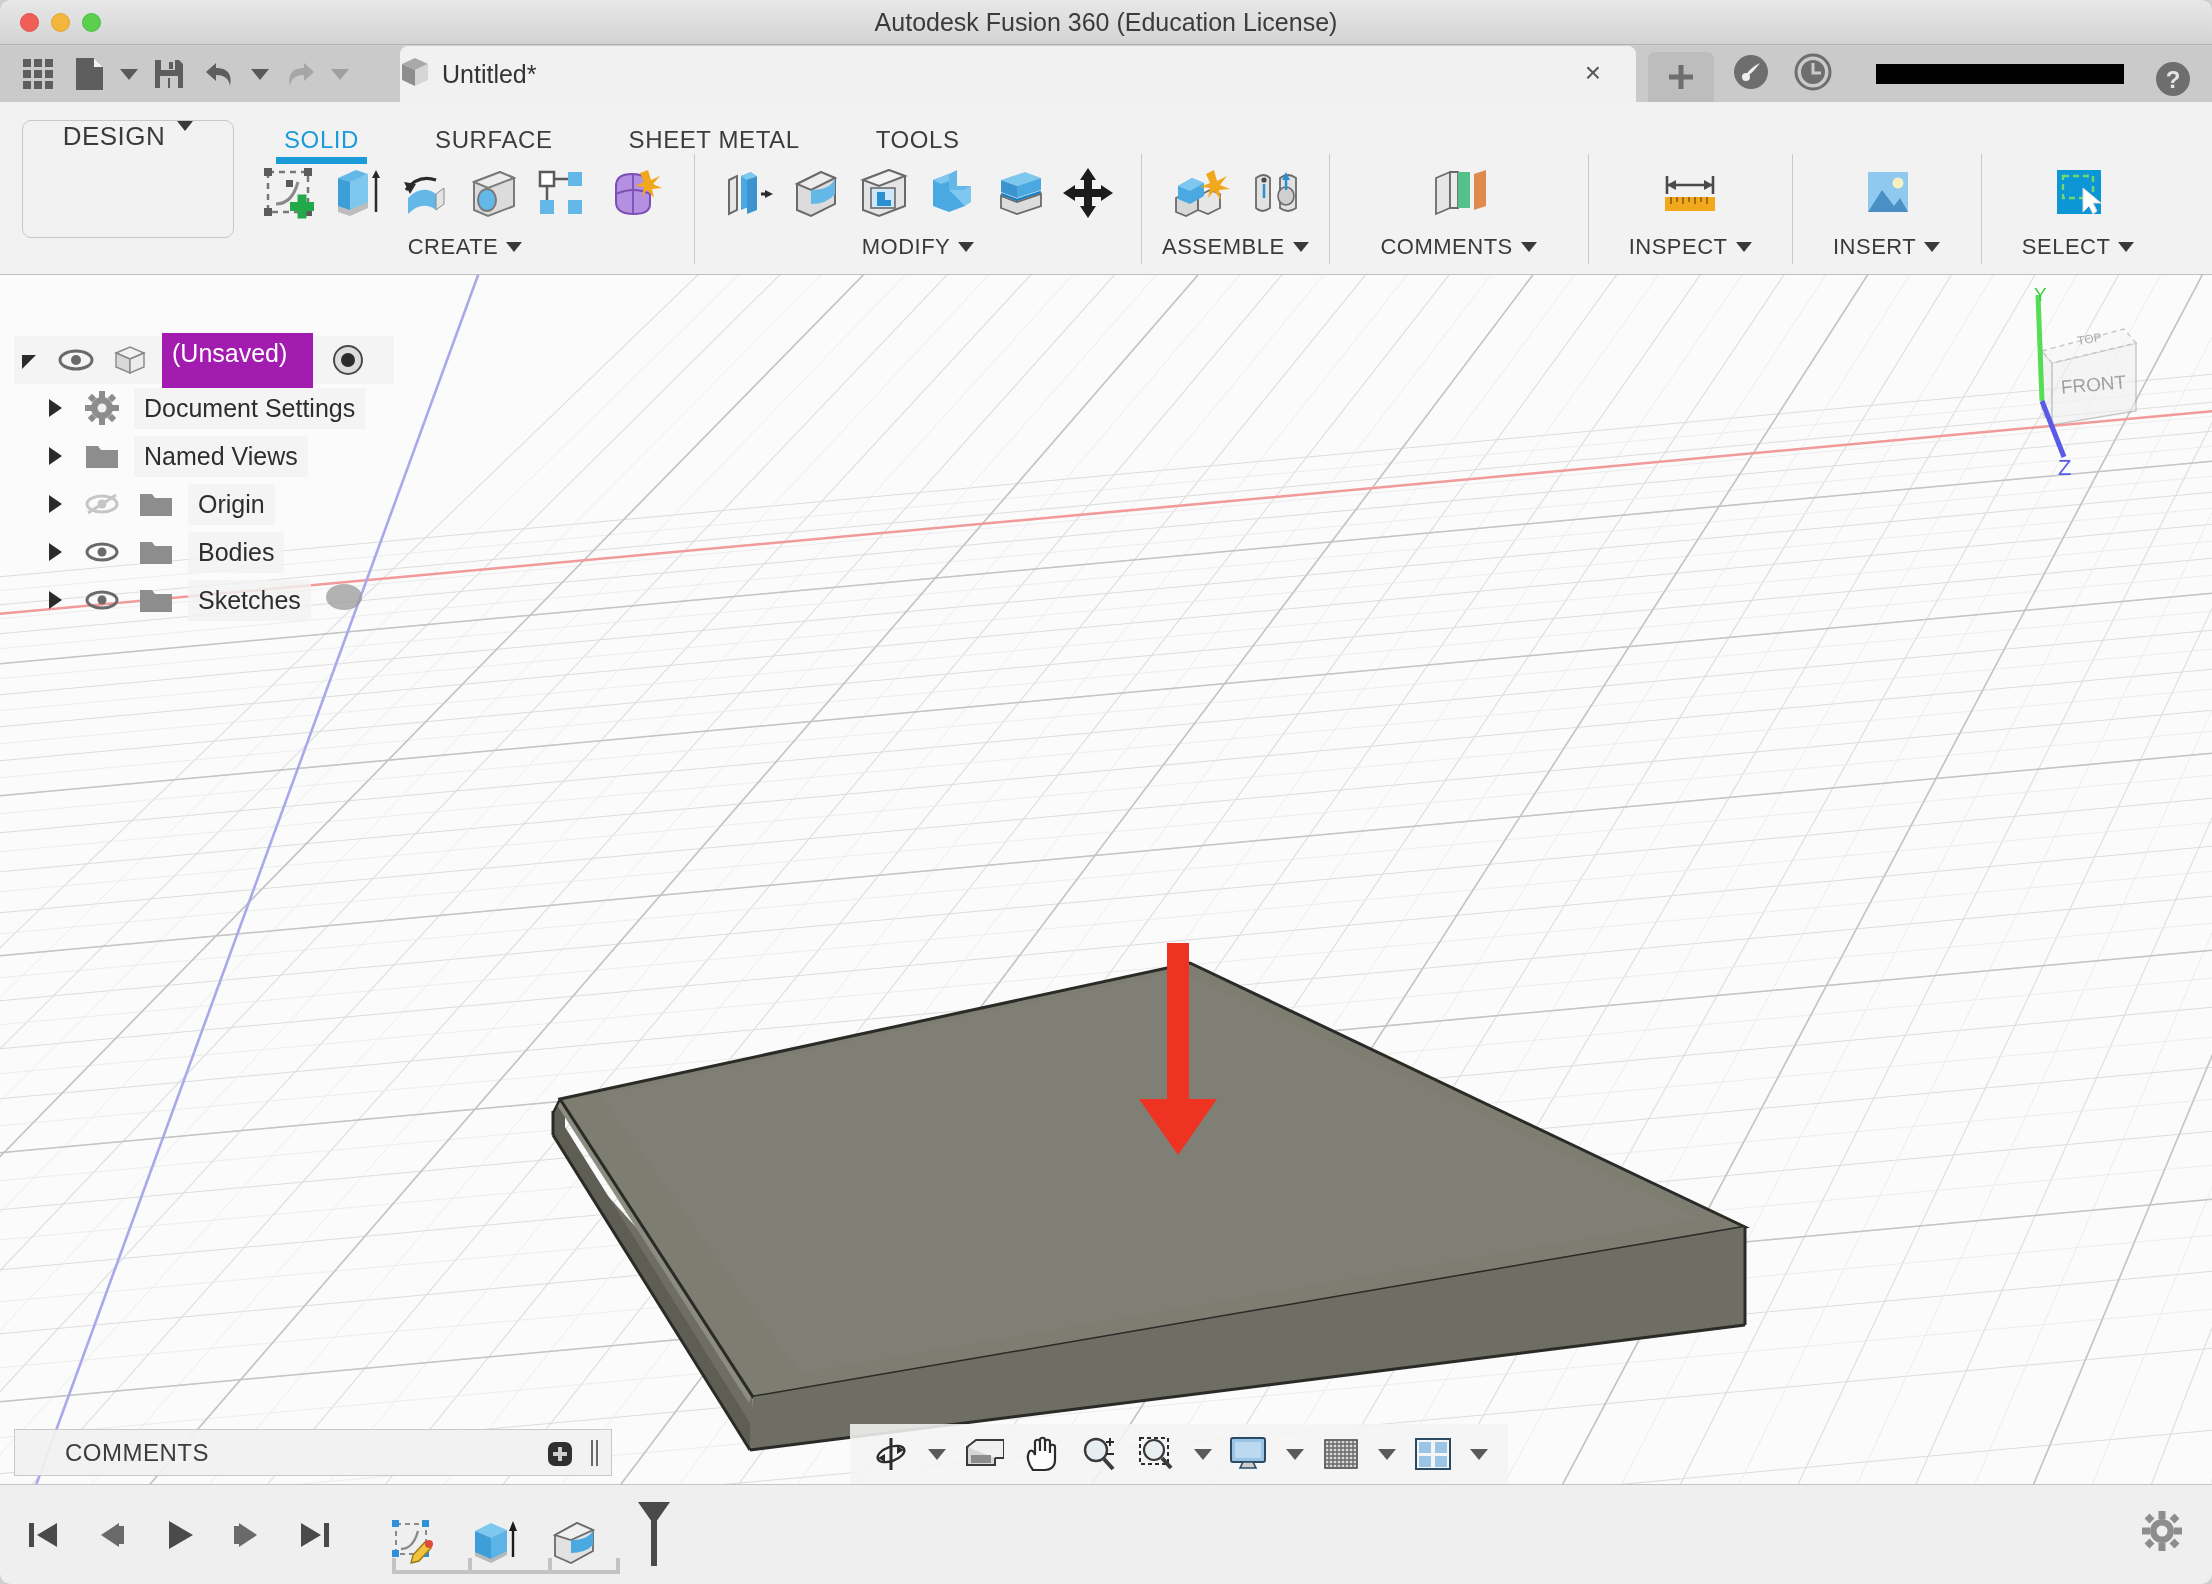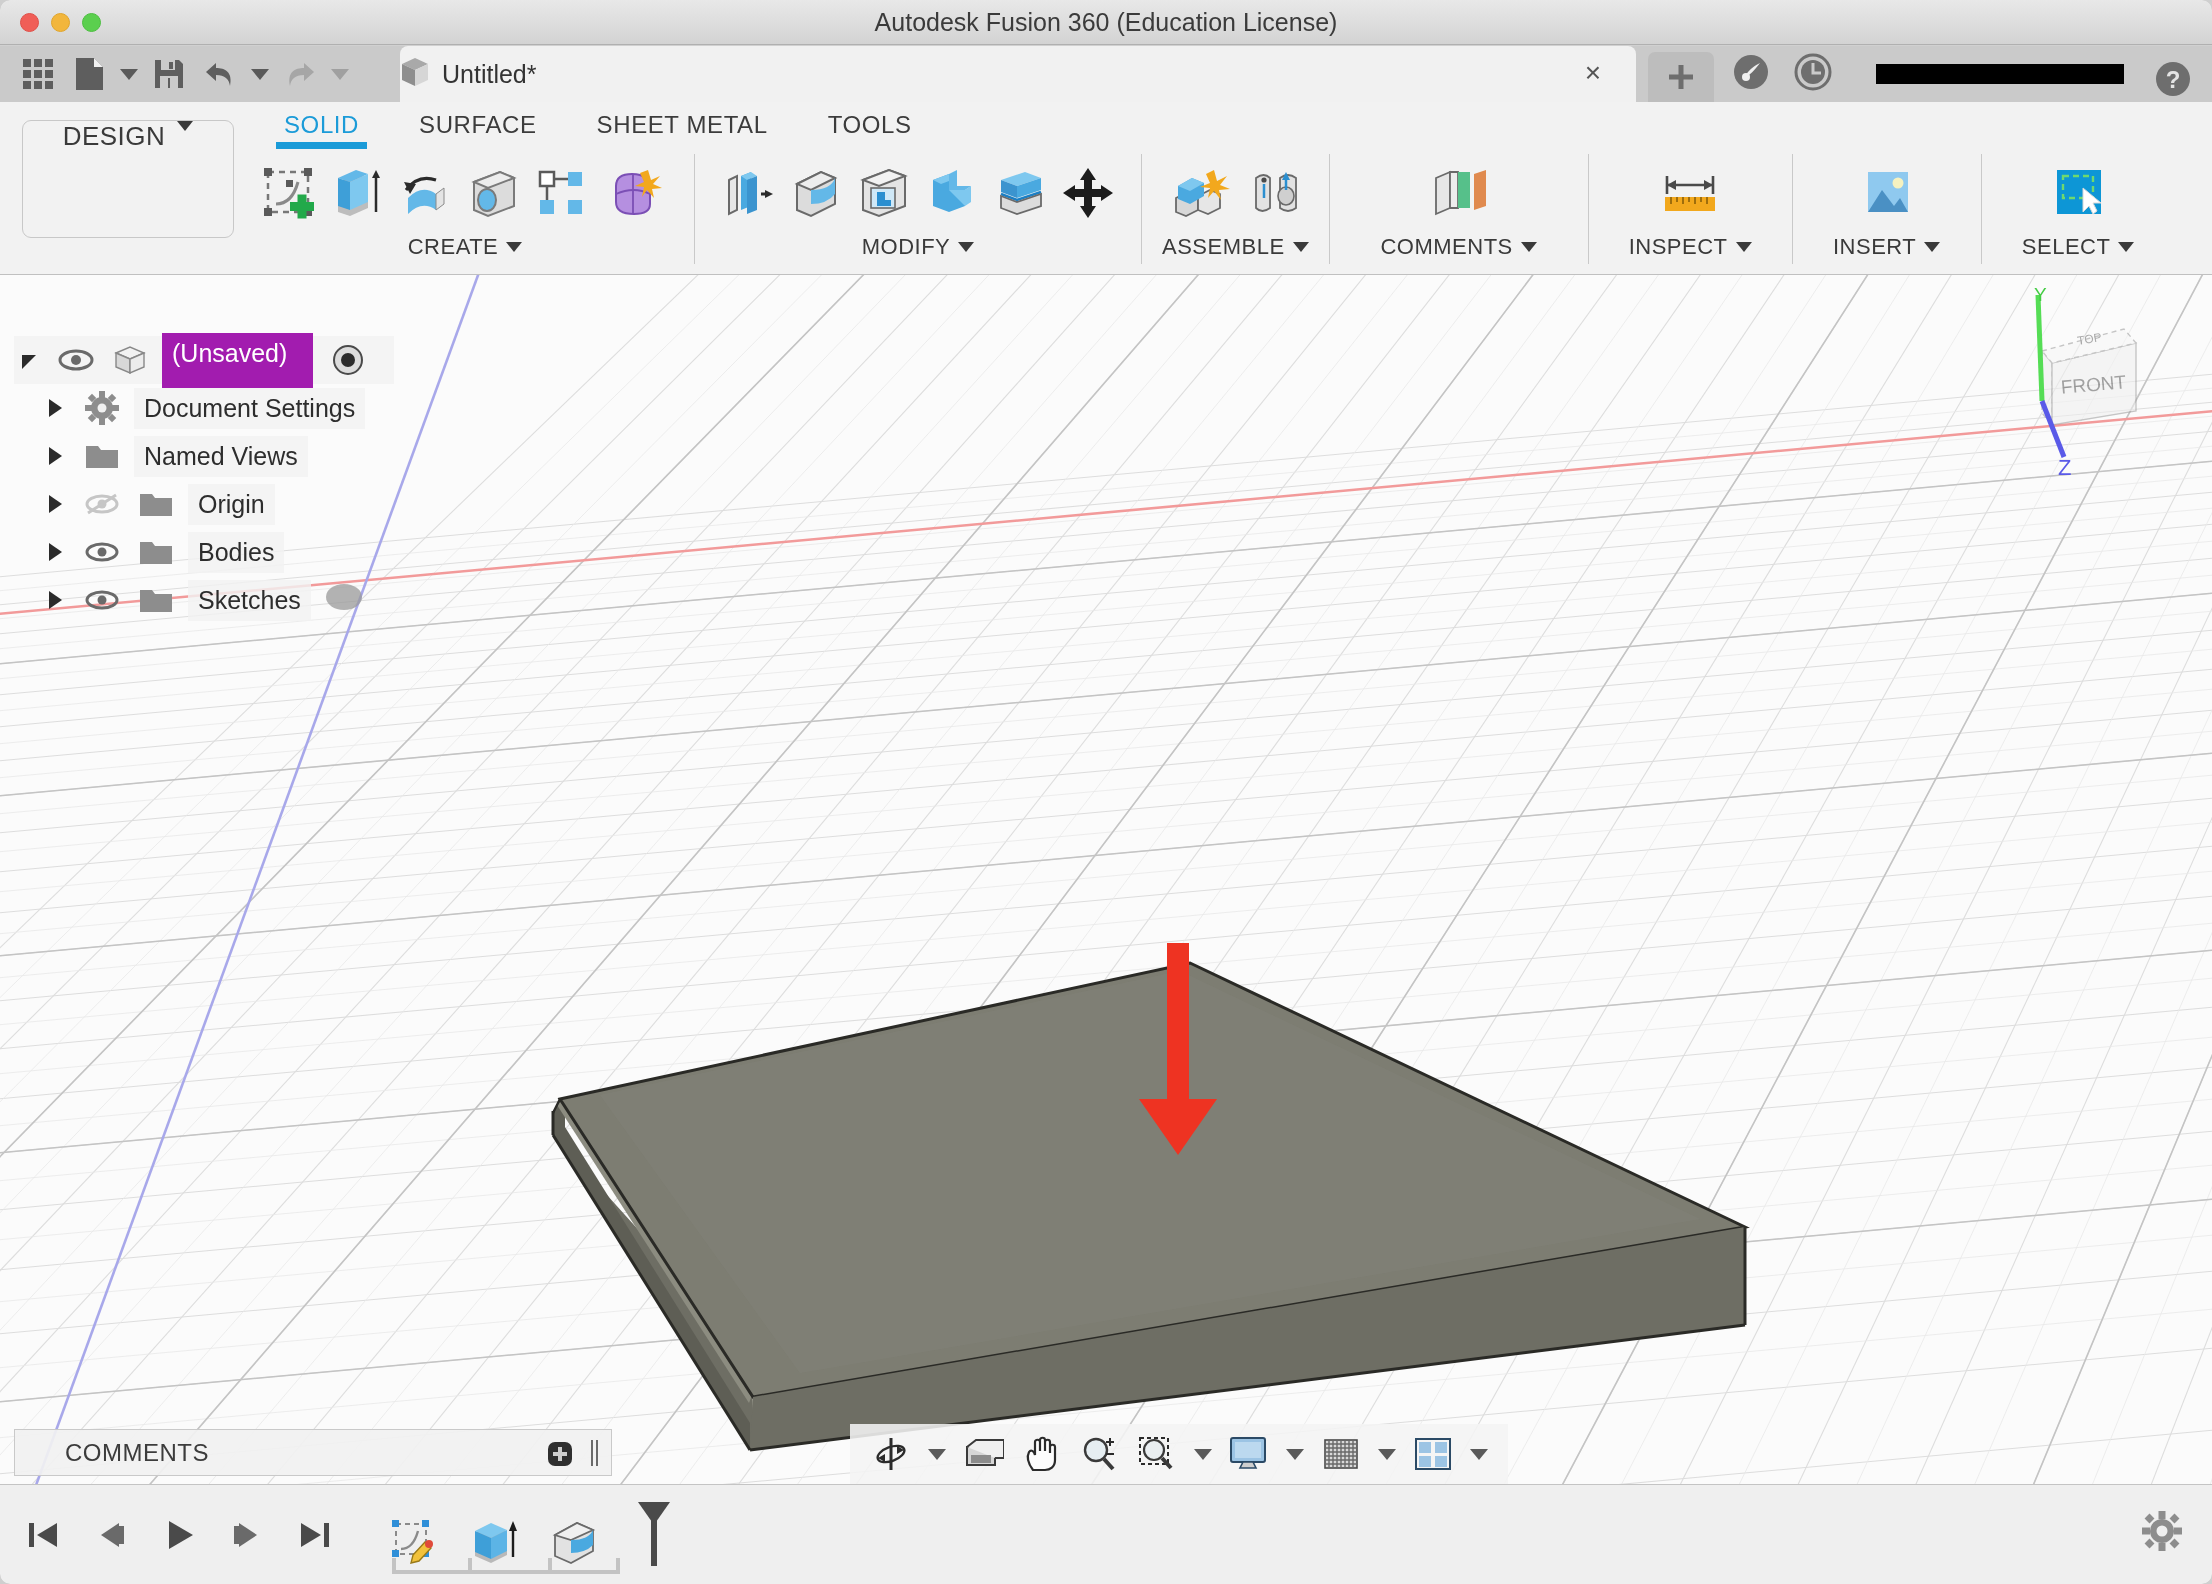--- a/index.html
+++ b/index.html
@@ -88,21 +88,21 @@
     position: absolute; top: 102px; left: 0; width: 2212px; height: 173px;
     background: #f2f2f2; border-bottom: 1px solid #c0c0c0;
   }
   .design-box {
     position: absolute; left: 22px; top: 18px; width: 212px; height: 118px;
     border: 1px solid #c8c8c8; border-radius: 9px; background: #f2f2f2;
     display: flex; align-items: flex-start; justify-content: center; gap: 12px;
   }
   .design-box .txt { font-size: 26px; color: #3a3a3a; letter-spacing: .5px; }
 
-  .rib-tabs { position: absolute; left: 254px; top: 3px; display: flex; gap: 0; }
+  .rib-tabs { position: absolute; left: 254px; top: 18px; display: flex; gap: 16px; }
   .rib-tab {
     padding: 6px 30px 0 30px; font-size: 24px; color: #3c3c3c;
     letter-spacing: .6px; position: relative; text-align: center;
   }
   .rib-tab.active { color: #1b9bd8; }
   .rib-tab.active::after {
     content: ""; position: absolute; left: 22px; right: 22px; bottom: -10px;
     height: 7px; background: #1b9bd8;
   }
 

